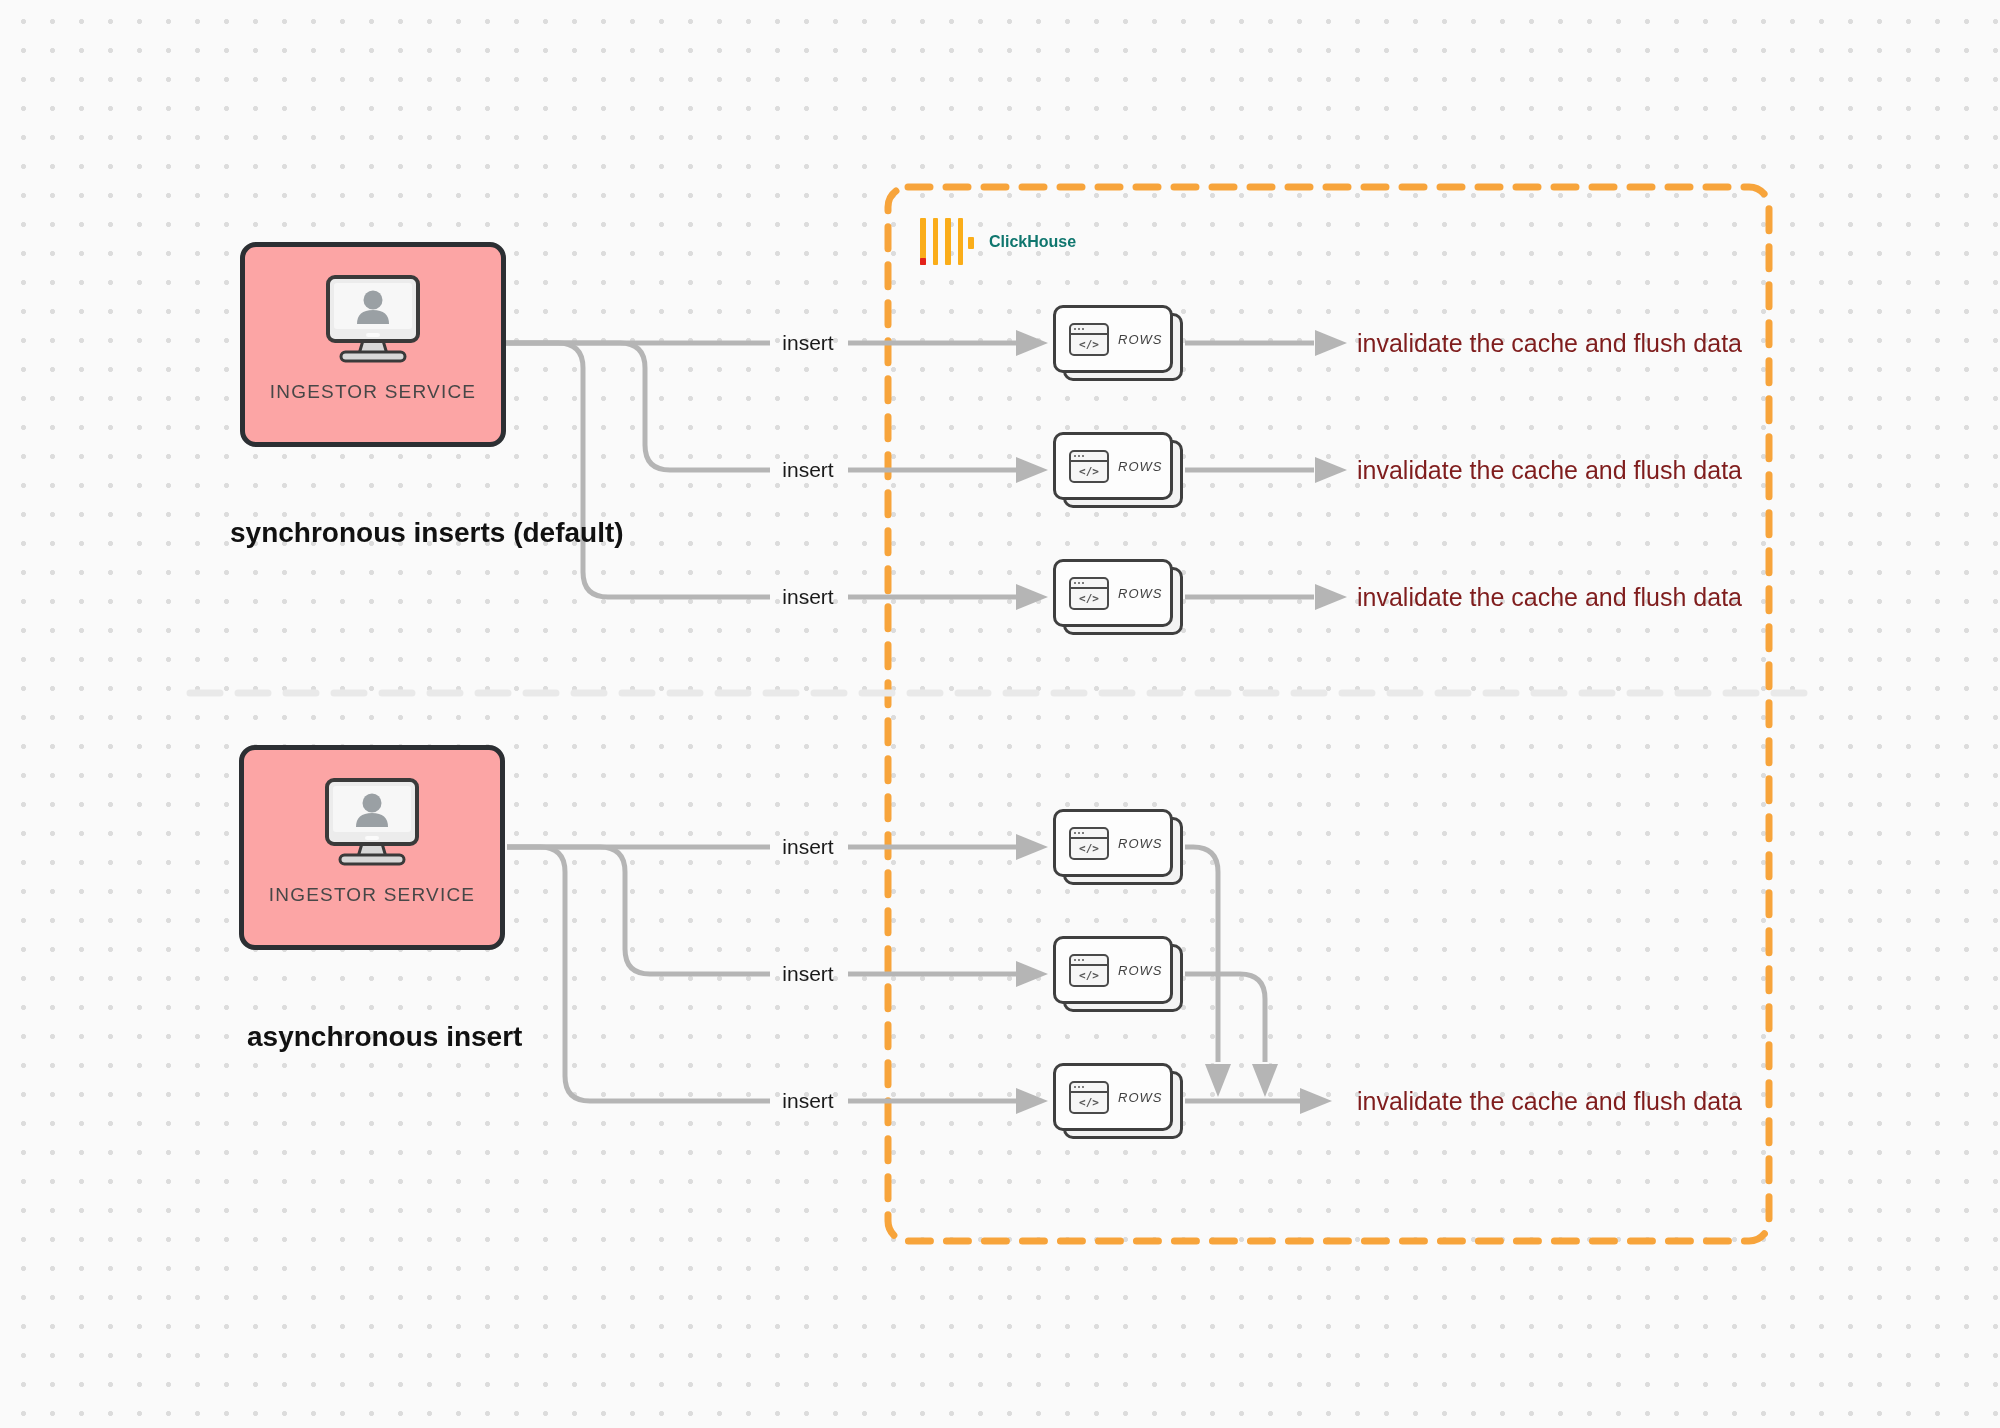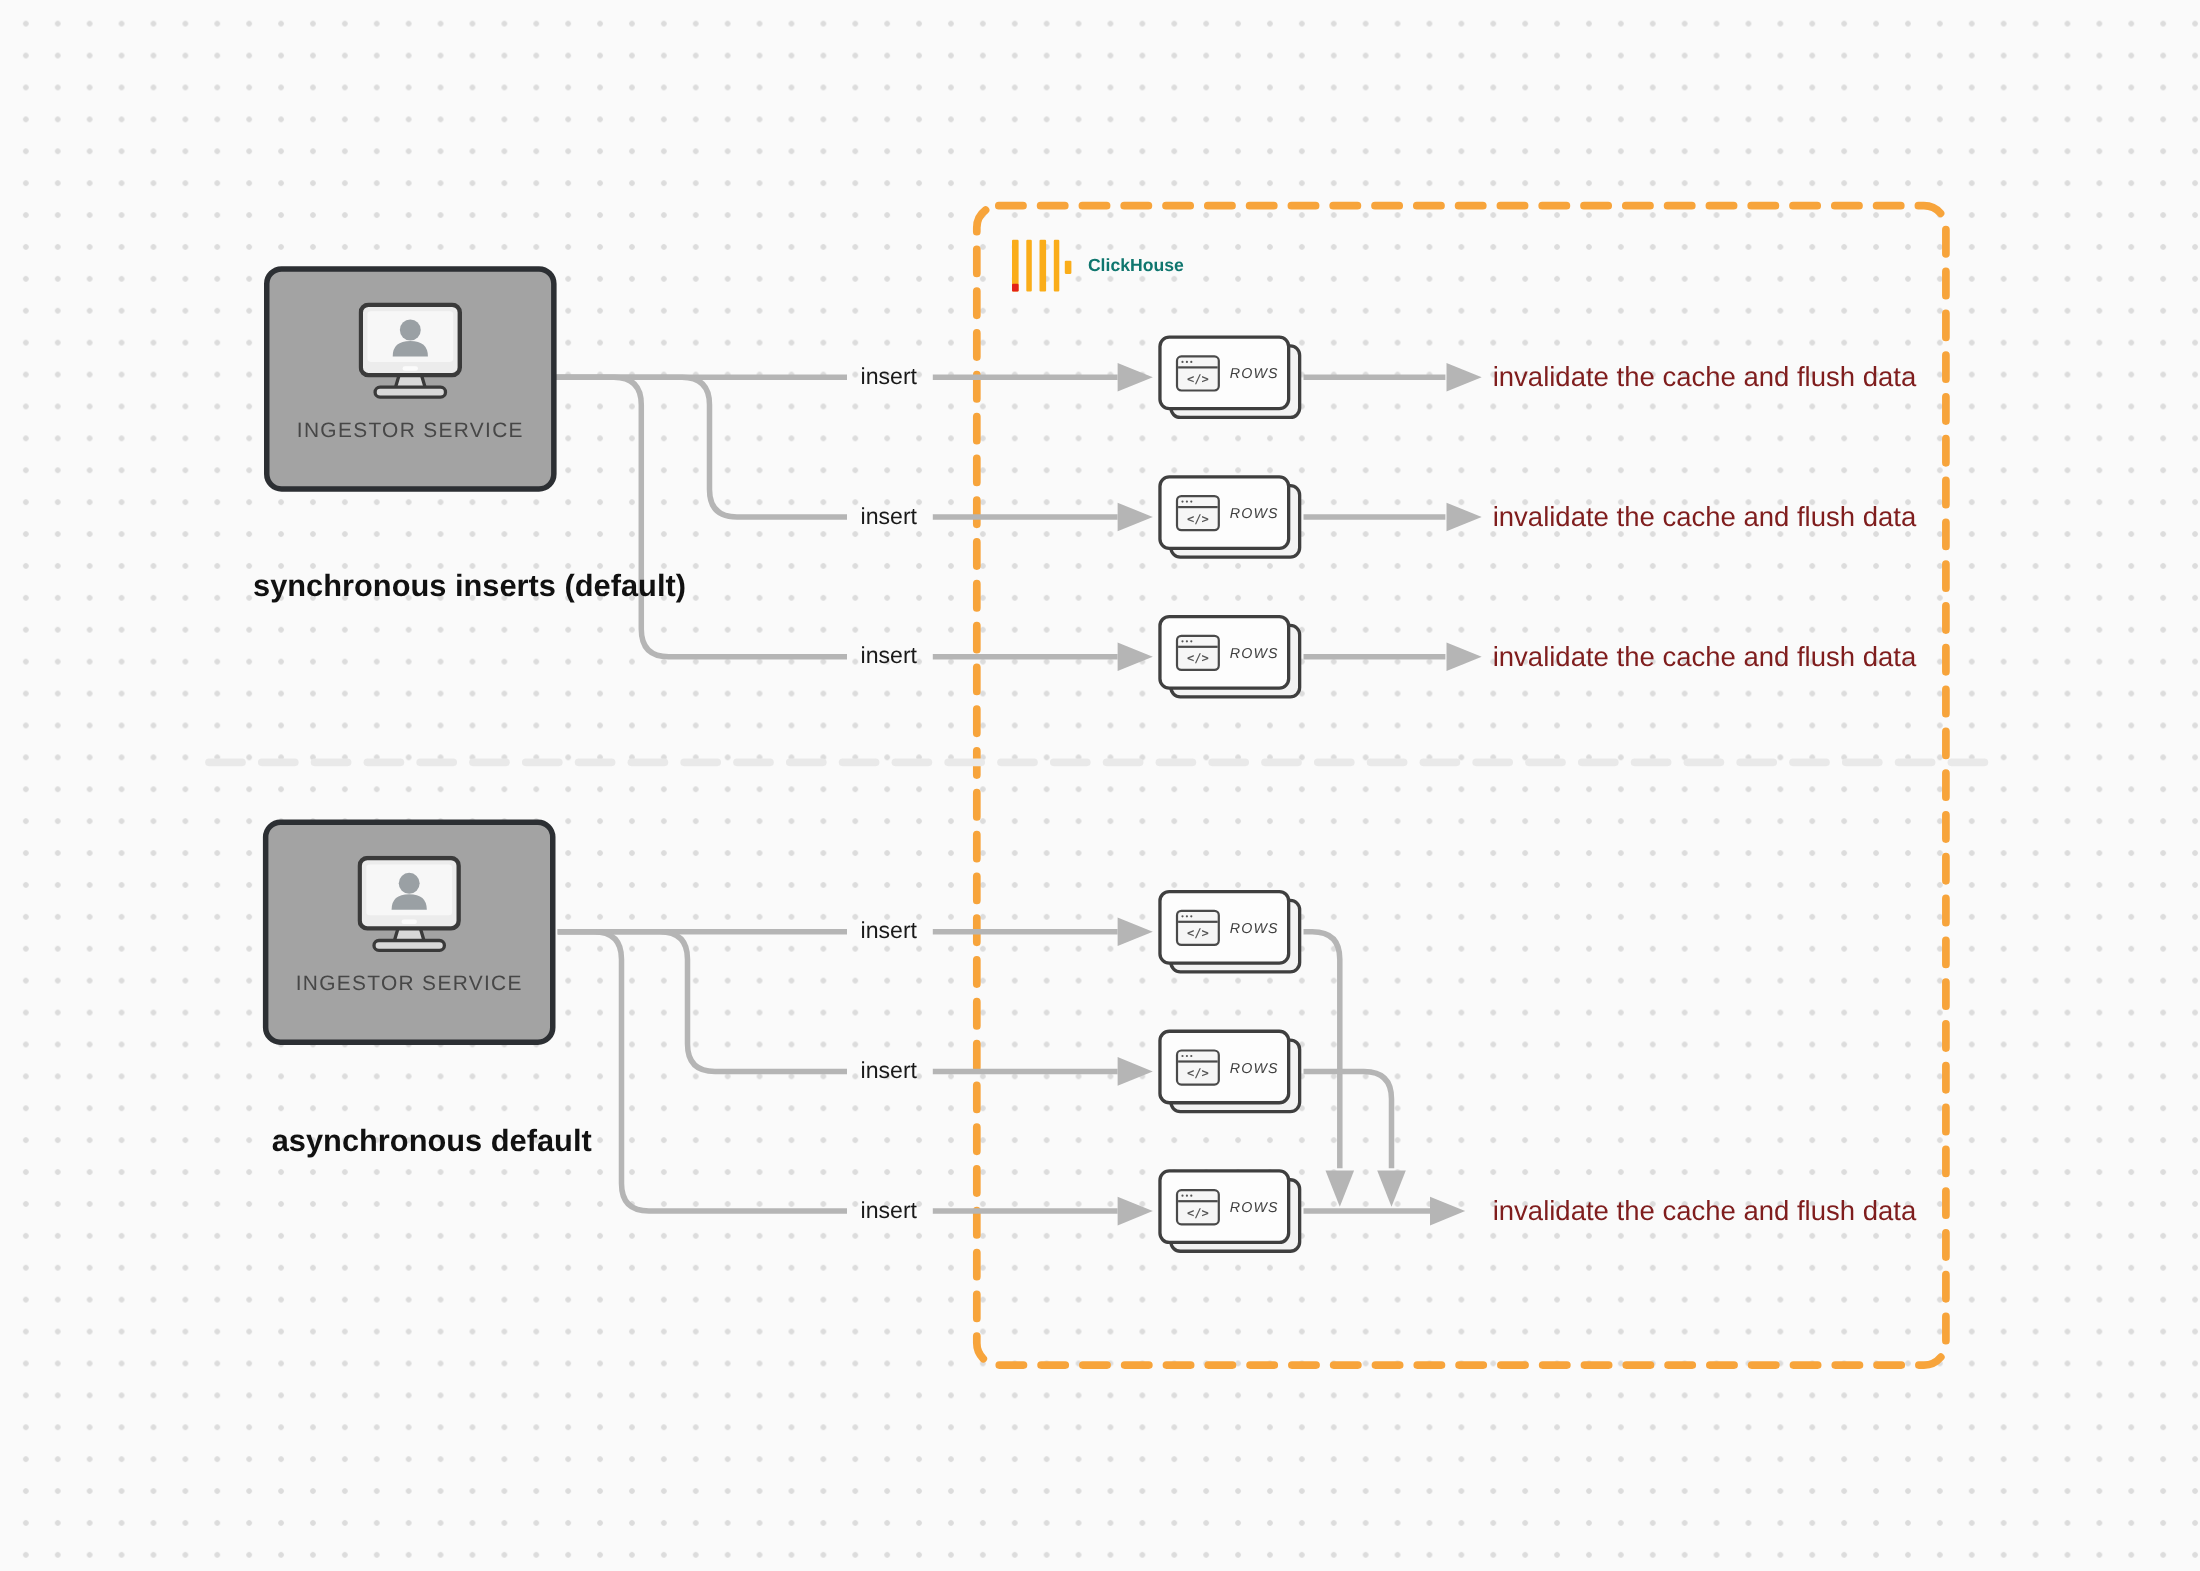--- a/index.html
+++ b/index.html
@@ -8,21 +8,21 @@
     background-color:#fafafa;
     background-image:radial-gradient(circle,#dcdcdc 2.2px,transparent 2.9px);
     background-size:29px 29px;background-position:9px 7px;
     font-family:"Liberation Sans","DejaVu Sans",sans-serif;
     color:#1a1a1a;
   }
   svg.layer{position:absolute;left:0;top:0;}
   
   .service-box{
     position:absolute;width:266px;height:205px;box-sizing:border-box;
-    background:#a3a3a3;border:5px solid #2c2f33;border-radius:16px;
+    background:#fca5a5;border:5px solid #2c2f33;border-radius:16px;
     display:flex;flex-direction:column;align-items:center;
   }
   .service-box .mon{margin-top:28px;}
   .service-label{
     margin-top:18px;font-size:19px;letter-spacing:1.2px;color:#474747;
     white-space:nowrap;
   }
   
   .caption{position:absolute;font-weight:bold;font-size:28px;color:#111;white-space:nowrap;}
   
@@ -201,21 +201,21 @@
     <path d="M38,62 L56,62 L61,79 L33,79 Z" fill="#d8d8d8" stroke="#3a3a3a" stroke-width="3"></path>
     <rect x="15" y="77" width="64" height="9" rx="4.5" fill="#d8d8d8" stroke="#3a3a3a" stroke-width="3"></rect>
     <rect x="2" y="2" width="90" height="64" rx="7" fill="#ececec" stroke="#3a3a3a" stroke-width="4"></rect>
     <rect x="8" y="8" width="78" height="46" rx="3" fill="#f7f7f7"></rect>
     <circle cx="47" cy="25" r="9.5" fill="#9aa0a4"></circle>
     <path d="M31,49 Q31,35 47,35 Q63,35 63,49 Z" fill="#9aa0a4"></path>
     <rect x="40" y="58" width="14" height="4" rx="2" fill="#fbfbfb"></rect>
   </svg>
   <span class="service-label">INGESTOR SERVICE</span>
 </div>
-<div class="caption" style="left:247px;top:1021px;">asynchronous default</div>
+<div class="caption" style="left:247px;top:1021px;">asynchronous insert</div>
 
 <span class="insert-label" style="left:769px;top:834px;">insert</span>
 <span class="insert-label" style="left:769px;top:961px;">insert</span>
 <span class="insert-label" style="left:769px;top:1088px;">insert</span>
 
 <div class="rows-card" style="left:1053px;top:809px;">
   <div class="back"></div>
   <div class="front">
     <span class="browser-ico">
         <span class="bar">

